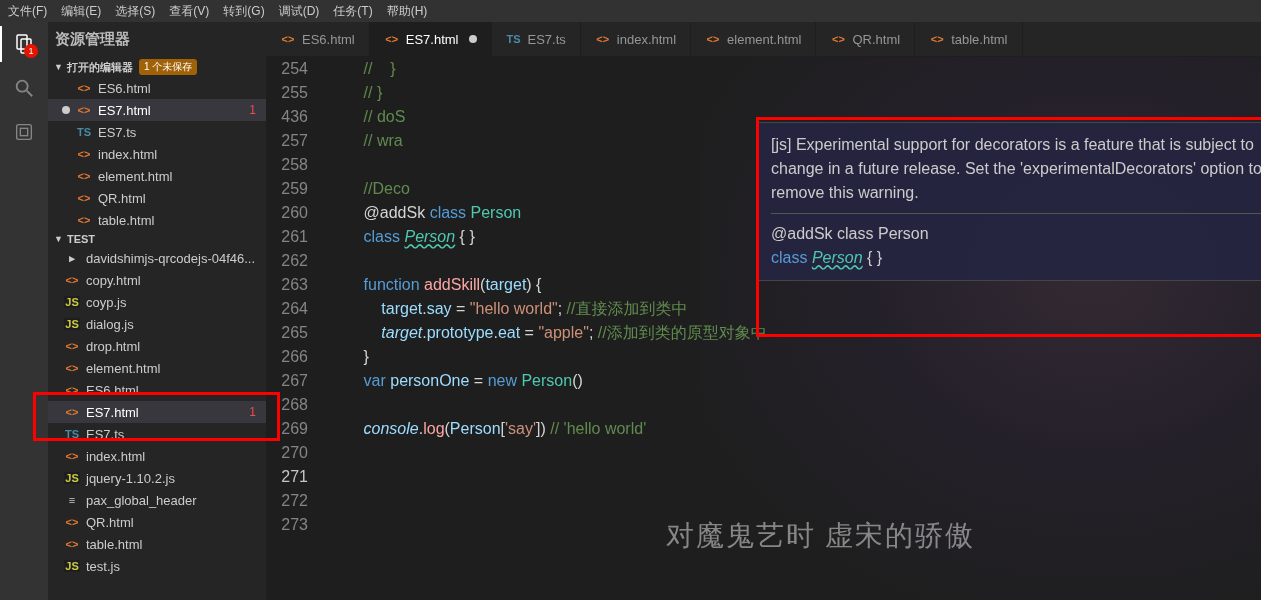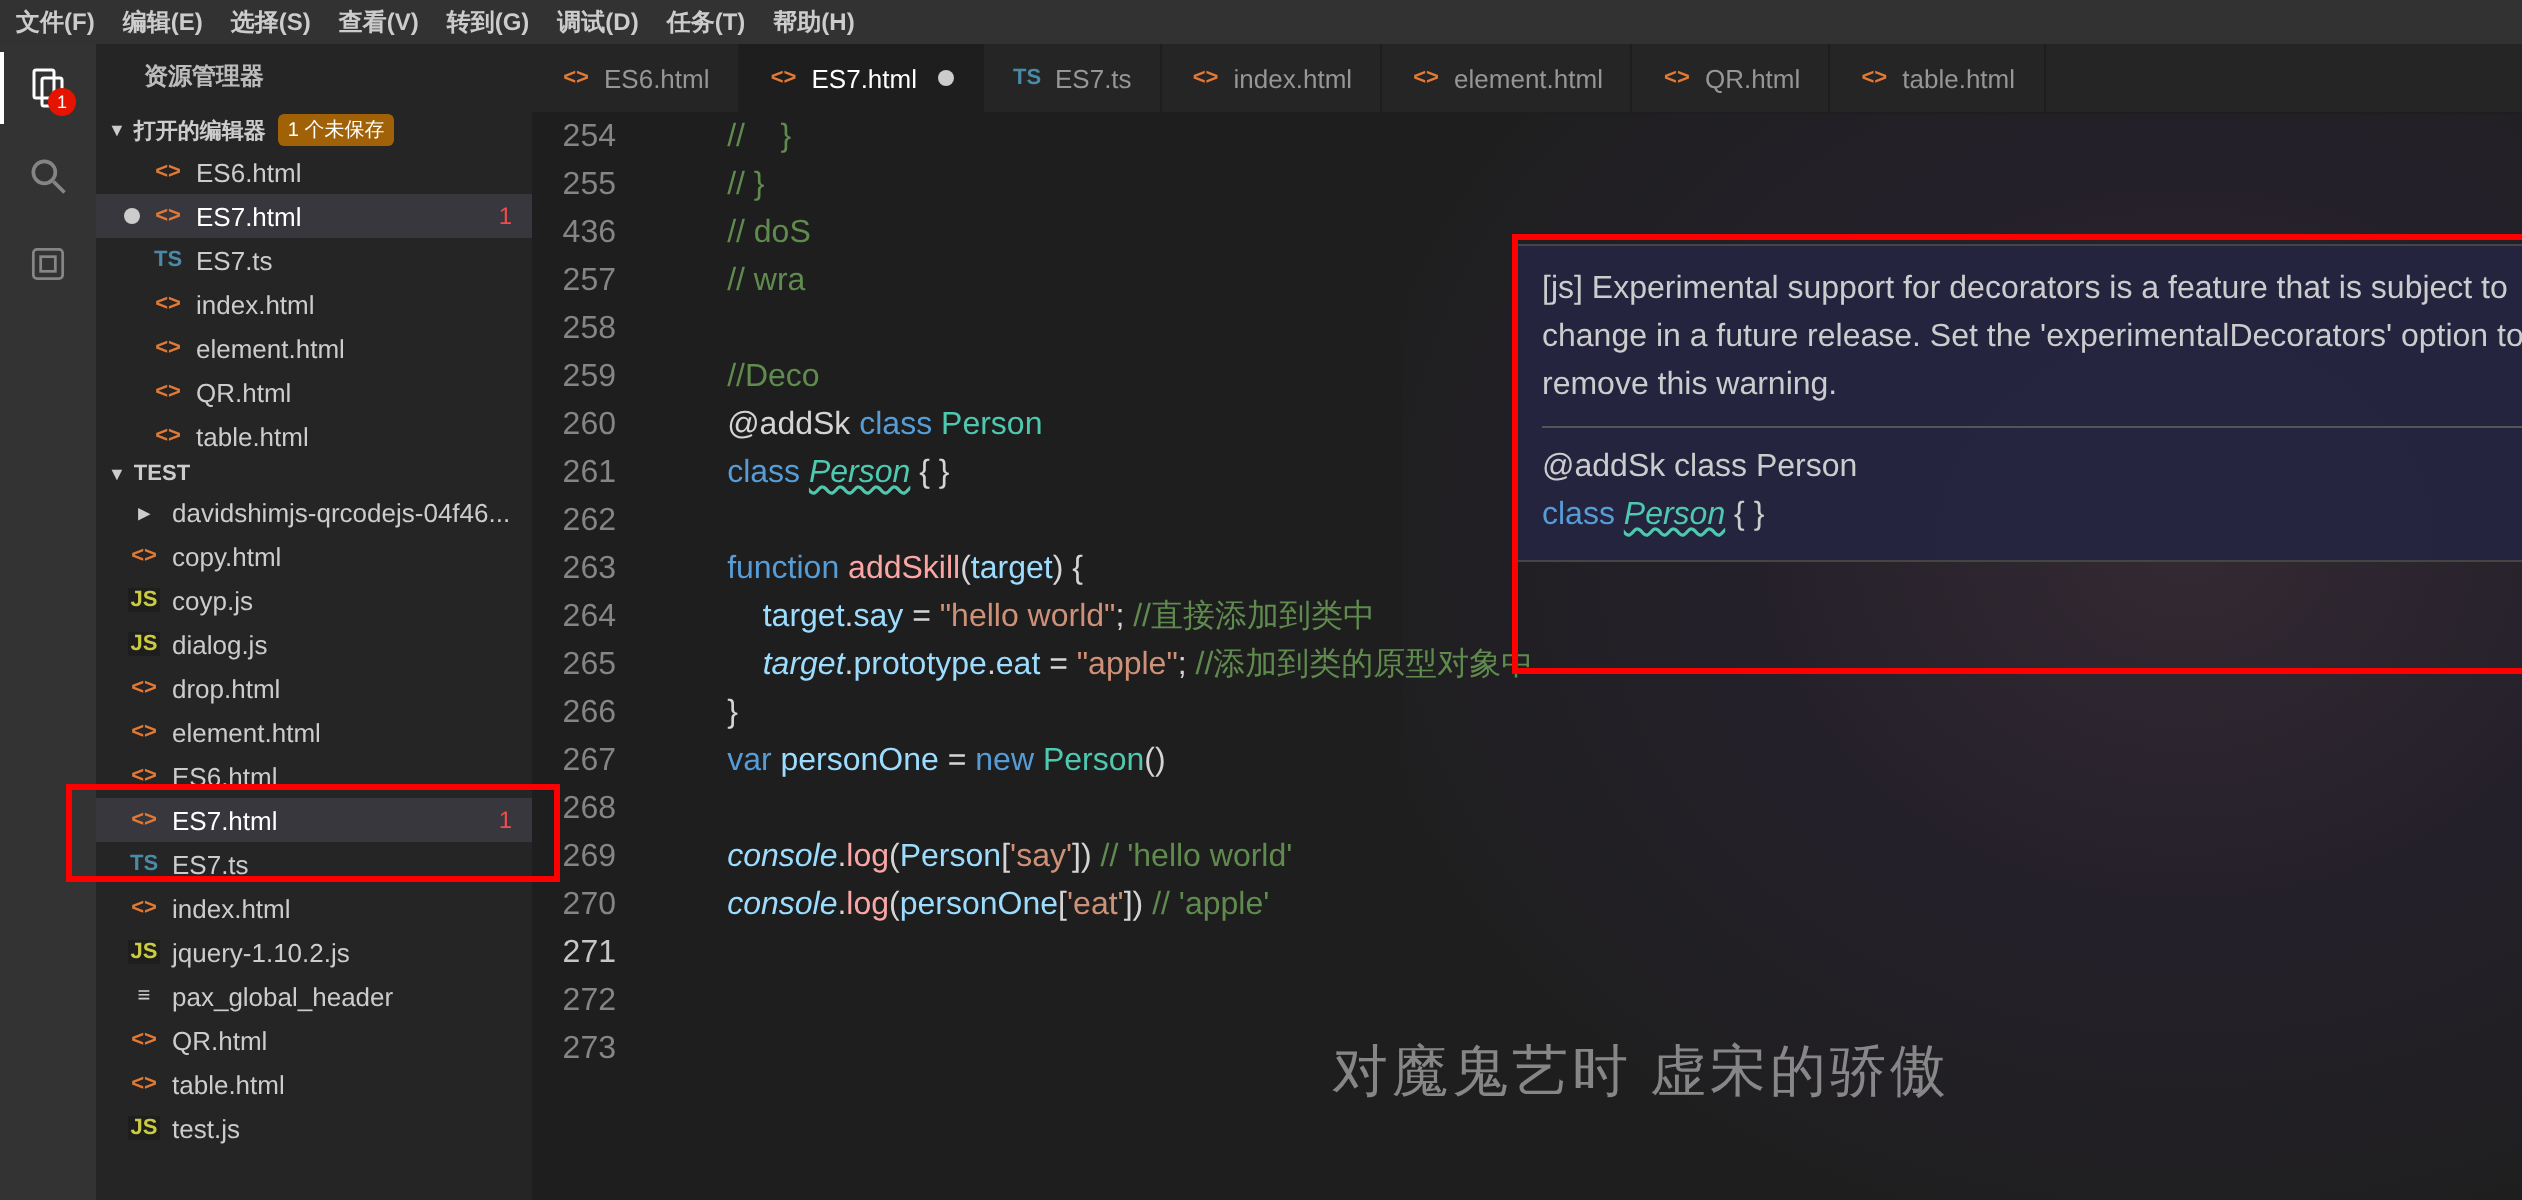--- a/index.html
+++ b/index.html
@@ -1,30 +1,30 @@
 <!DOCTYPE html>
 <html><head>
 <meta charset="utf-8">
 <style>
 * { margin: 0; padding: 0; box-sizing: border-box; font-family: "Segoe UI", "Microsoft YaHei", sans-serif; }
 body { background: #1e1e1e; color: #cccccc; width: 1261px; height: 600px; overflow: hidden; font-size: 13px; position: relative; }
 
 .menubar { height: 22px; background: #323233; display: flex; align-items: center; padding: 0 8px; font-size: 12px; color: #ccc; }
-.menubar span { margin-right: 14px; cursor: pointer; font-weight: bold; }
+.menubar span { margin-right: 14px; cursor: pointer; }
 
 .container { display: flex; height: 578px; }
 
 .activitybar { width: 48px; background: #333333; display: flex; flex-direction: column; align-items: center; padding-top: 10px; gap: 20px; }
 .activitybar .icon { width: 24px; height: 24px; display: flex; align-items: center; justify-content: center; color: #858585; cursor: pointer; position: relative; }
 .activitybar .icon.active { color: #fff; }
 .activitybar .icon.active::before { content: ""; position: absolute; left: -12px; top: -6px; bottom: -6px; width: 2px; background: #fff; }
 .badge { position: absolute; bottom: -2px; right: -2px; background: #e51400; color: #fff; border-radius: 50%; width: 14px; height: 14px; font-size: 9px; display: flex; align-items: center; justify-content: center; }
 
 .sidebar { width: 218px; background: #252526; display: flex; flex-direction: column; }
-.sidebar-title { padding: 8px 24px; font-size: 12px; text-transform: uppercase; color: #bbb; font-weight: 600; }
+.sidebar-title { padding: 8px 7px; font-size: 15px; text-transform: uppercase; color: #bbb; font-weight: 600; }
 .section-header { display: flex; align-items: center; padding: 2px 6px; font-size: 11px; font-weight: bold; cursor: pointer; }
 .section-header .tw { font-size: 9px; margin-right: 4px; }
 .pill { background: #a16207; color: #fff; padding: 1px 5px; border-radius: 3px; font-size: 10px; margin-left: 6px; font-weight: normal; }
 
 .tree { flex: 1; overflow: auto; }
 .tree-item { display: flex; align-items: center; padding: 2px 0 2px 28px; font-size: 13px; cursor: pointer; height: 22px; }
 .tree-item.ind2 { padding-left: 16px; }
 .tree-item.active { background: #37373d; color: #fff; }
 .tree-item.open-active { background: #37373d; color: #fff; }
 .dot { width: 8px; height: 8px; border-radius: 50%; background: #ccc; margin-right: 6px; margin-left: -14px; }
@@ -282,21 +282,20 @@
           <div class="code-line"><span>        </span><span class="tk-plain">@addSk </span><span class="tk-keyword2">class </span><span class="tk-type">Person</span></div>
           <div class="code-line"><span>        </span><span class="tk-keyword2">class </span><span class="tk-underline">Person</span><span class="tk-plain"> { }</span></div>
           <div class="code-line"><span>        </span></div>
           <div class="code-line"><span>        </span><span class="tk-keyword2">function </span><span class="tk-func">addSkill</span><span class="tk-plain">(</span><span class="tk-var">target</span><span class="tk-plain">) {</span></div>
           <div class="code-line"><span>        </span><span class="tk-plain">    </span><span class="tk-var">target</span><span class="tk-plain">.</span><span class="tk-var">say</span><span class="tk-plain"> = </span><span class="tk-string">"hello world"</span><span class="tk-plain">; </span><span class="tk-comment">//直接添加到类中</span></div>
           <div class="code-line"><span>        </span><span class="tk-plain">    </span><span class="tk-param">target</span><span class="tk-plain">.</span><span class="tk-var">prototype</span><span class="tk-plain">.</span><span class="tk-var">eat</span><span class="tk-plain"> = </span><span class="tk-string">"apple"</span><span class="tk-plain">; </span><span class="tk-comment">//添加到类的原型对象中</span></div>
           <div class="code-line"><span>        </span><span class="tk-plain">}</span></div>
           <div class="code-line"><span>        </span><span class="tk-keyword2">var </span><span class="tk-var">personOne</span><span class="tk-plain"> = </span><span class="tk-keyword2">new </span><span class="tk-type">Person</span><span class="tk-plain">()</span></div>
           <div class="code-line"><span>        </span></div>
           <div class="code-line"><span>        </span><span class="tk-param">console</span><span class="tk-plain">.</span><span class="tk-func">log</span><span class="tk-plain">(</span><span class="tk-var">Person</span><span class="tk-plain">[</span><span class="tk-string">'say'</span><span class="tk-plain">]) </span><span class="tk-comment">// 'hello world'</span></div>
-          <div class="code-line"><span>        </span><span class="tk-param">console</span><span class="tk-plain">.</span><span class="tk-func">log</span><span class="tk-plain">(</span><span class="tk-var">personOne</span><span class="tk-plain">[</span><span class="tk-string">'eat'</span><span class="tk-plain">]) </span><span class="tk-comment">// 'apple'</span></div>
           <div class="code-line"><span>        </span></div>
         </div>
     </div>
 
     <div class="watermark">对魔鬼艺时  虚宋的骄傲</div>
 
     <div class="hover-box">
       <div>[js] Experimental support for decorators is a feature that is subject to change in a future release. Set the 'experimentalDecorators' option to remove this warning.</div>
       <hr>
       <div>@addSk class Person</div>

